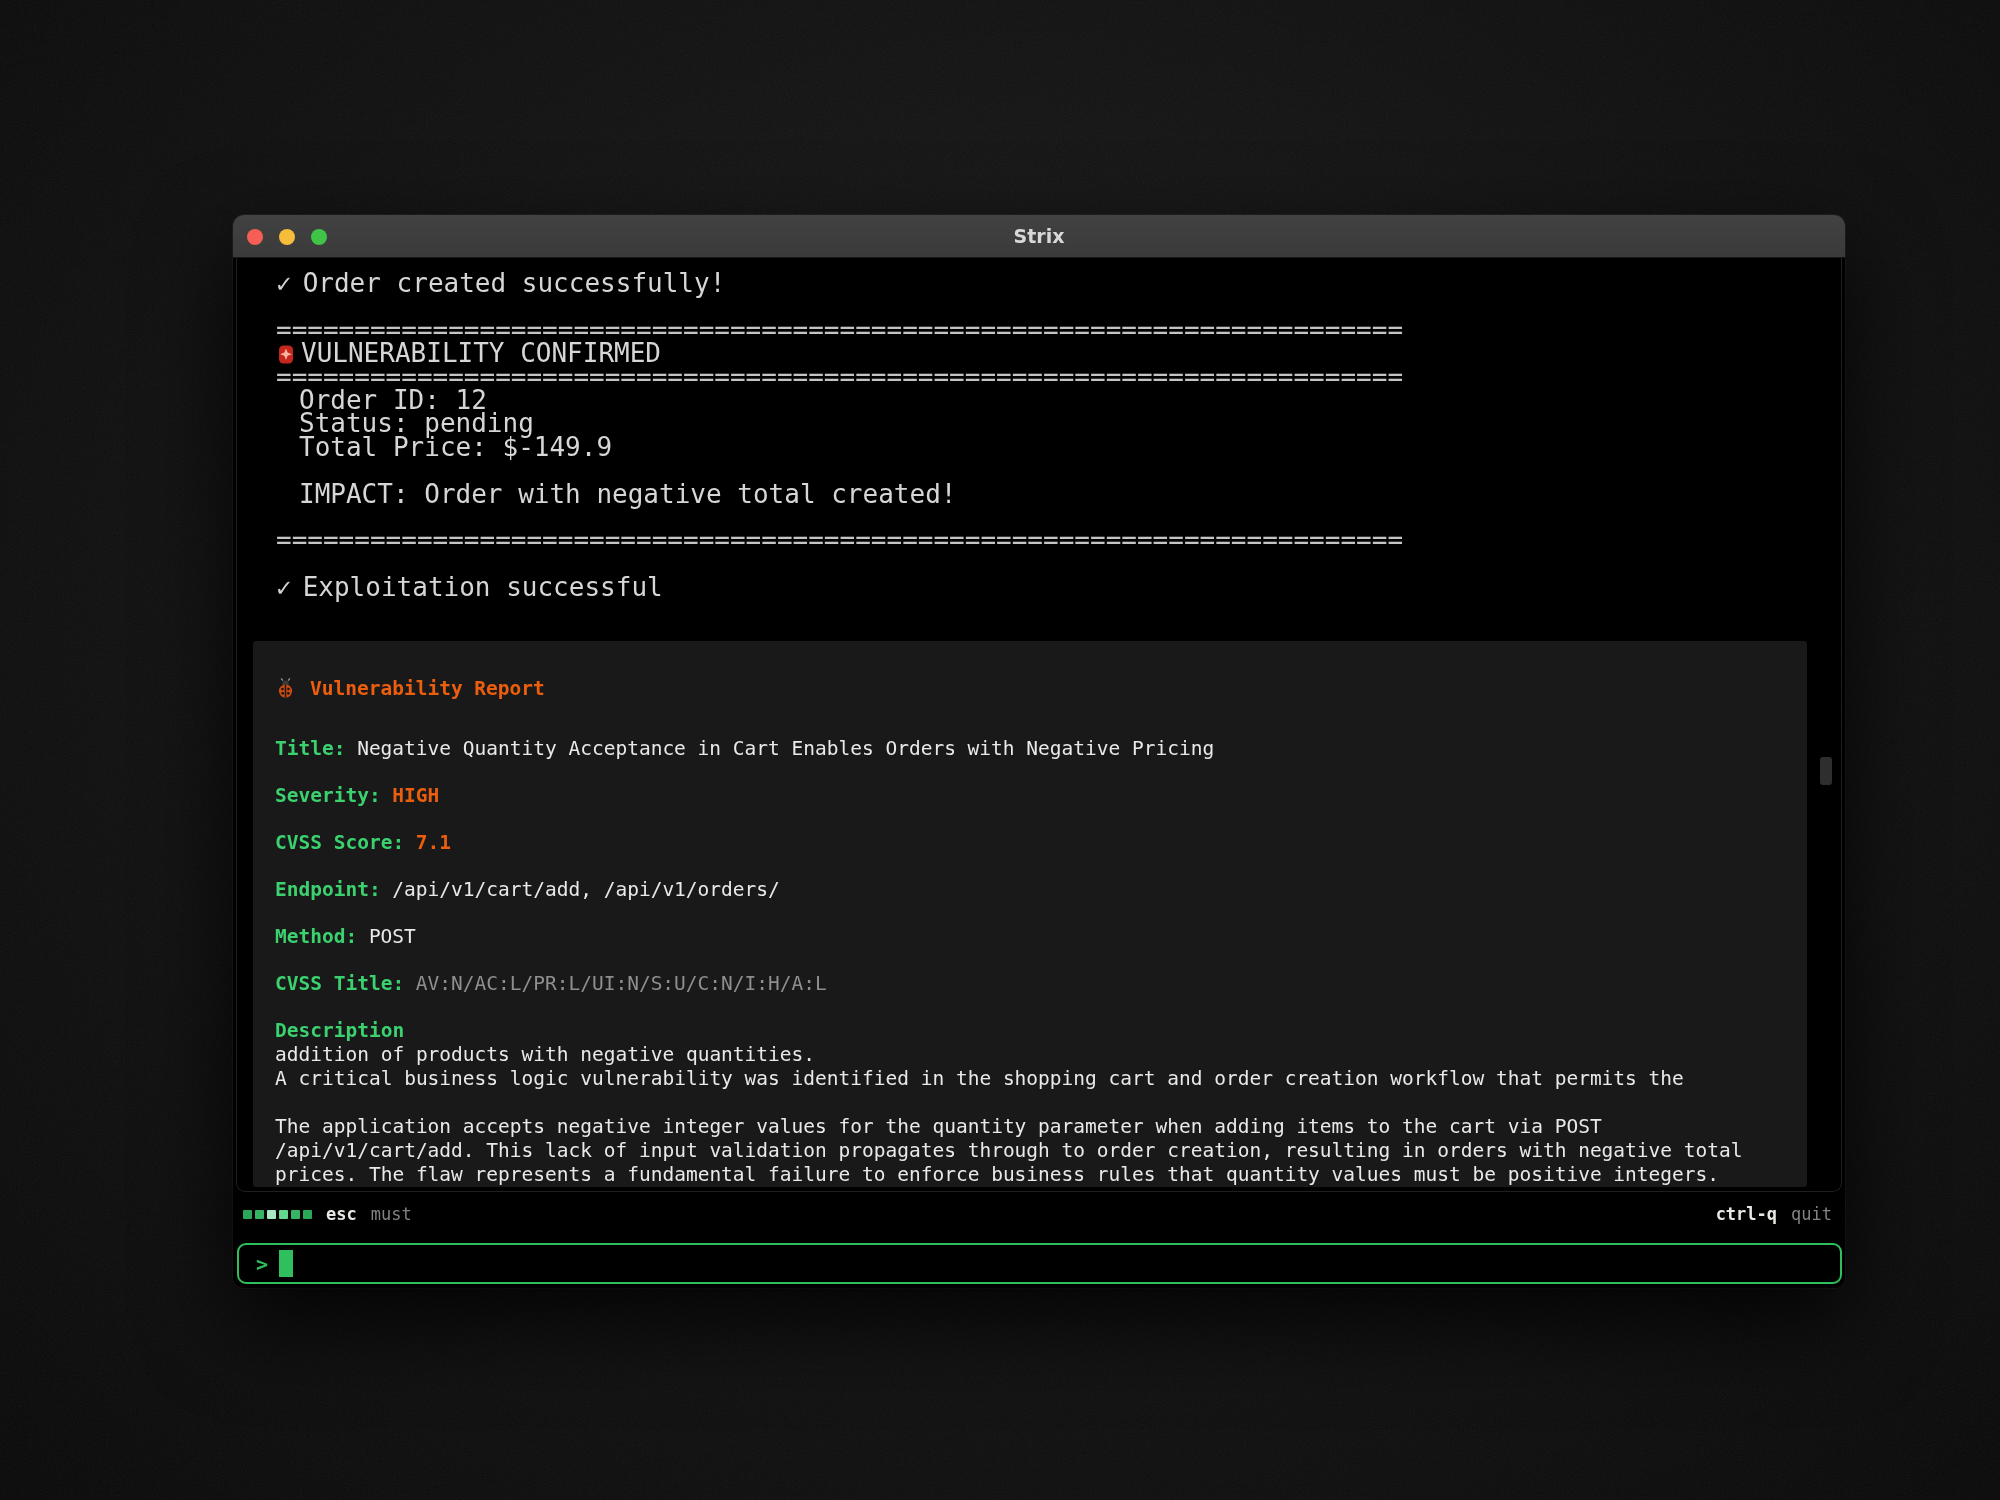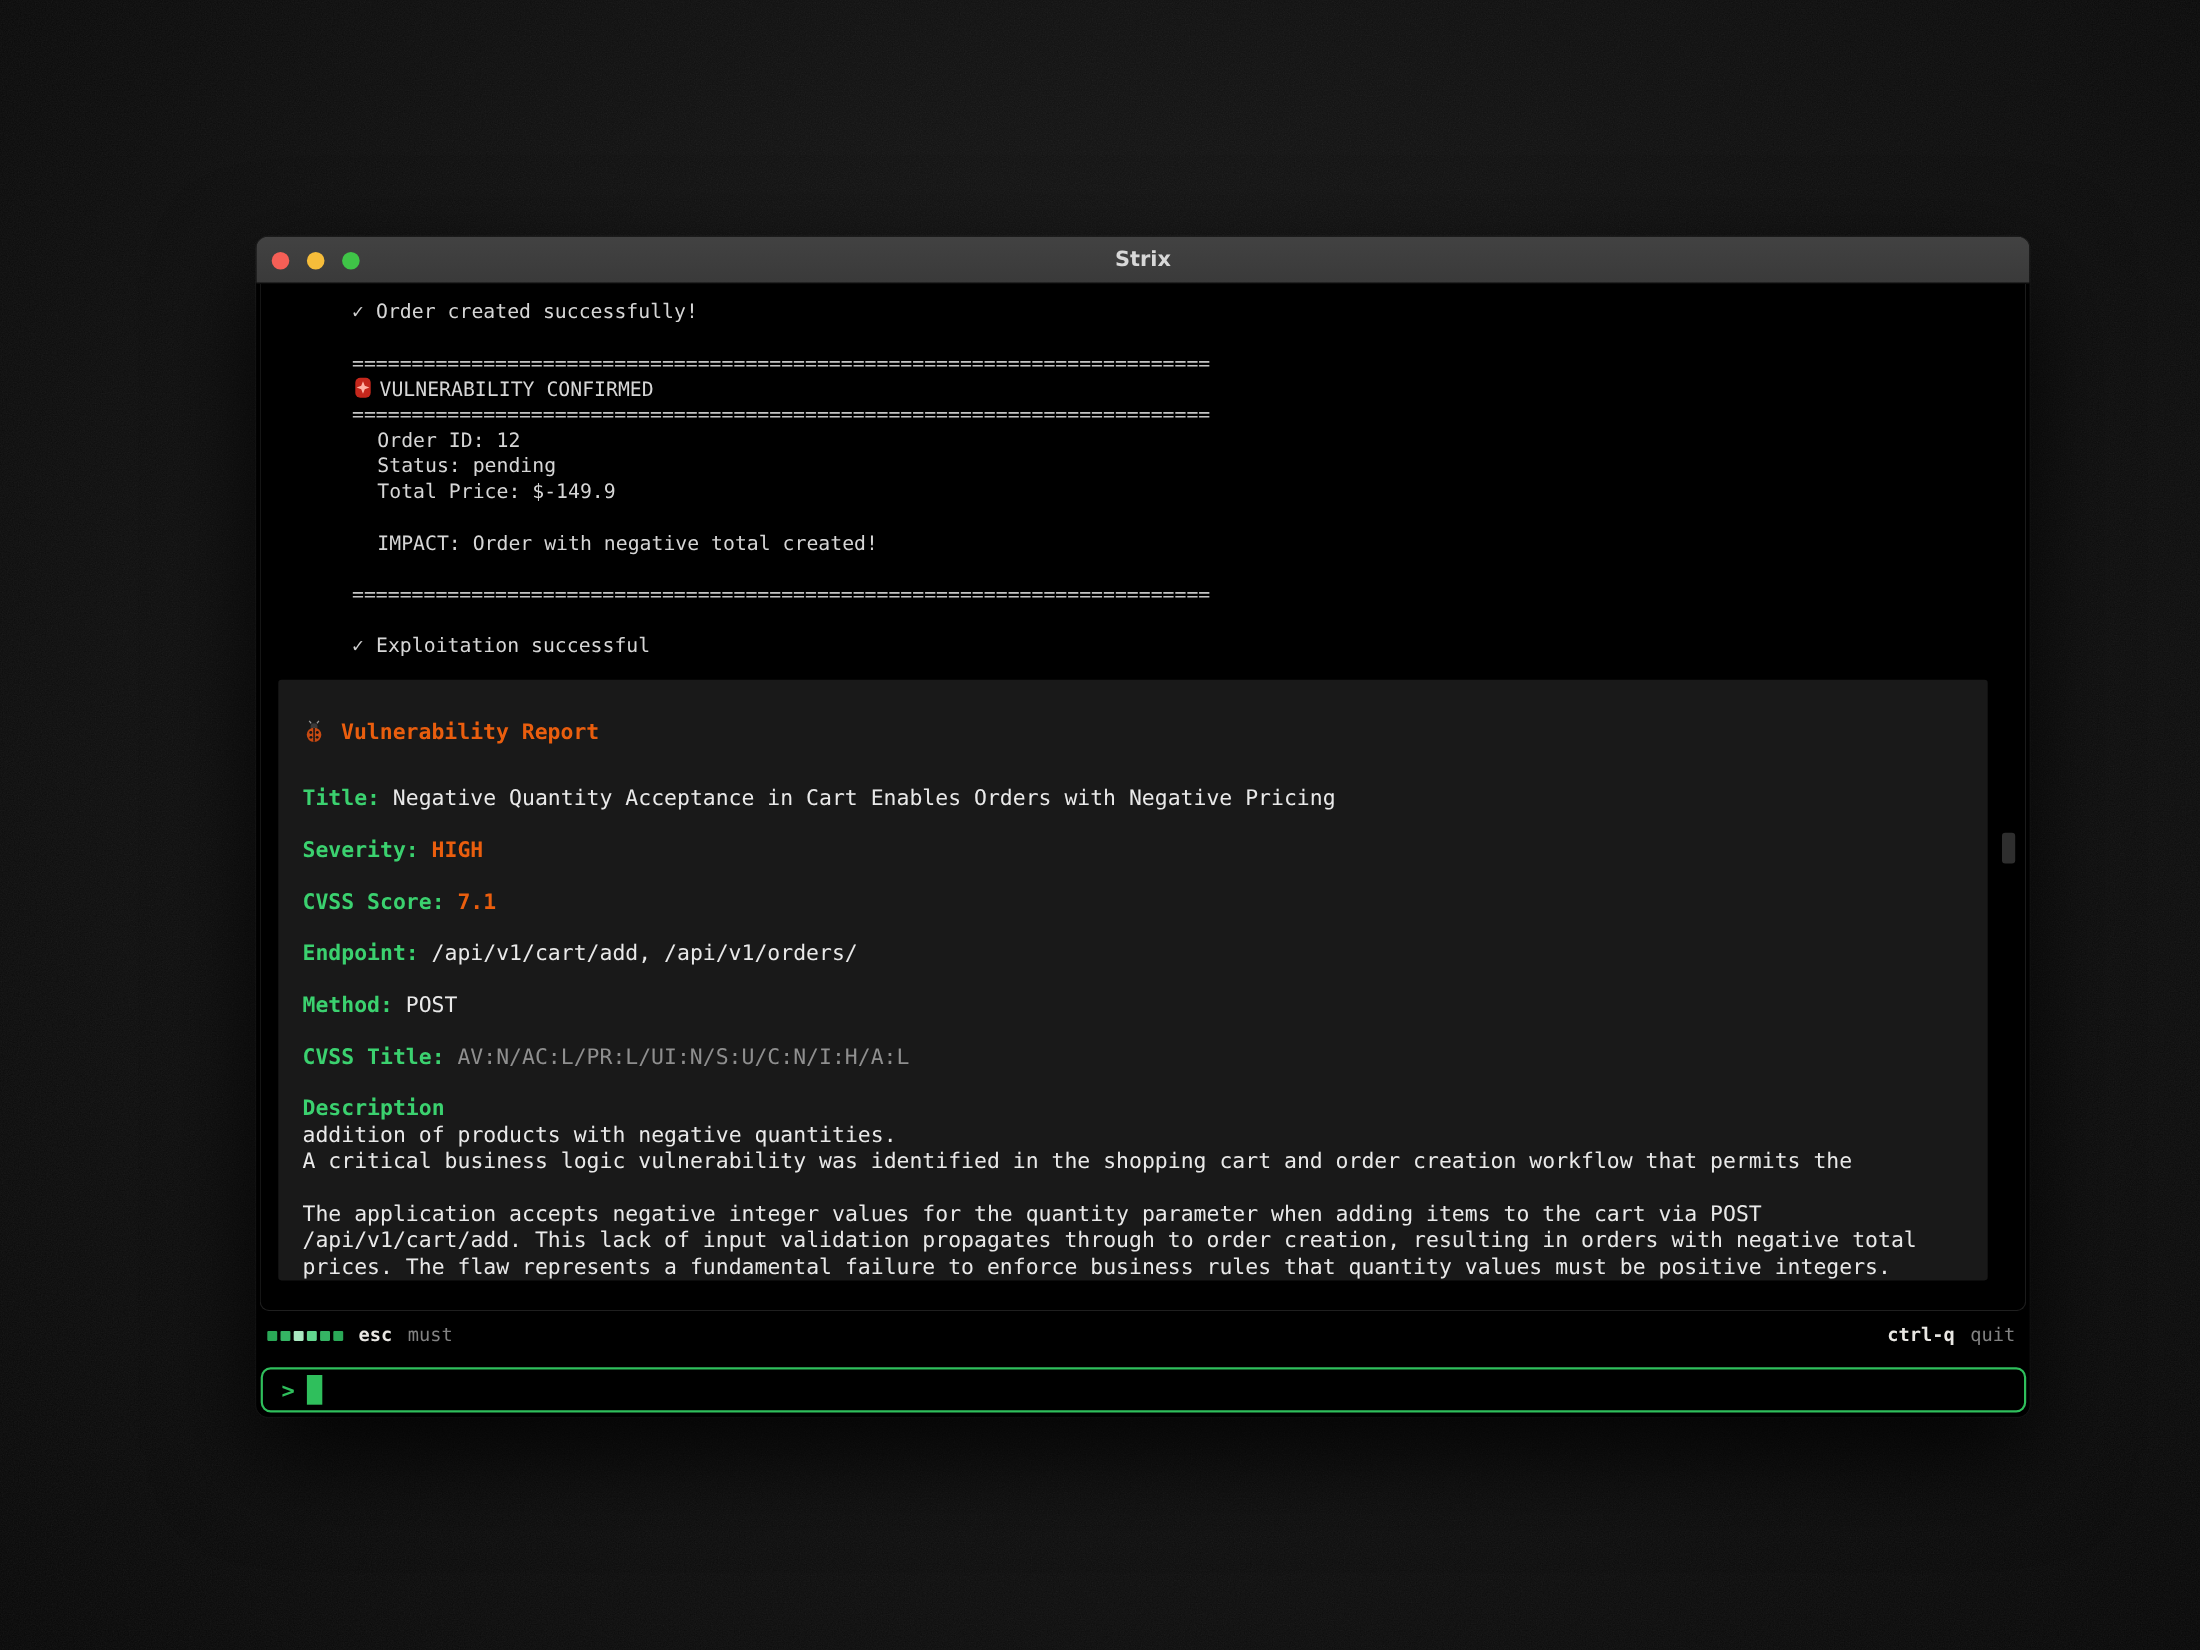--- a/index.html
+++ b/index.html
@@ -34,33 +34,32 @@
   }
 
   .terminal { position:absolute; left:0; top:43px; right:0; bottom:0; background:var(--terminal_bg,#000); }
 
   .main-region {
     position:absolute; left:3px; right:3px; top:0; height:934px;
     border:1px solid #1f1f1f; border-top:none; border-radius:0 0 9px 9px;
     overflow:hidden; padding:14px 0 0 39px; background:var(--terminal_bg,#000);
   }
   .line {
-    white-space:pre; font-size:18px; line-height:23.4px; height:23.4px;
+    white-space:pre; font-size:26px; line-height:23.4px; height:23.4px;
     color:var(--text_light,#d6d6d6);
-    margin-left:44px;
   }
   .line.mb { margin-bottom:23.4px; }
   .line.indent { padding-left:23px; }
   .sep { color:#c4c4c4; letter-spacing:0; }
   .check { color:#cfcfcf; margin-right:11px; }
   .confirm-icon { display:inline-block; vertical-align:-3px; margin-right:5px; }
 
   
   .panel {
-    margin-top:19px; margin-left:-23px; width:1554px; height:546px;
+    margin-top:42px; margin-left:-23px; width:1554px; height:546px;
     background:var(--panel_bg,#191919); border-radius:3px;
     padding:36px 20px 0 22px; overflow:hidden;
   }
   .panel-heading { height:24px; line-height:24px; margin-bottom:36px; white-space:pre; }
   .panel-heading .htxt { color:var(--accent_orange,#ea5e0e); font-weight:bold; font-size:19.5px; }
   .bug-icon { display:inline-block; vertical-align:-4px; margin-right:14px; }
   .field { height:24px; line-height:24px; margin-bottom:23px; white-space:pre; font-size:19.5px; }
   .lab { color:var(--accent_green,#3bd16f); font-weight:bold; margin-right:11.7px;text-align:right; }
   .v-white { color:var(--text_white,#e9e9e9); }
   .v-orange { color:var(--accent_orange,#ea5e0e); font-weight:bold; }

